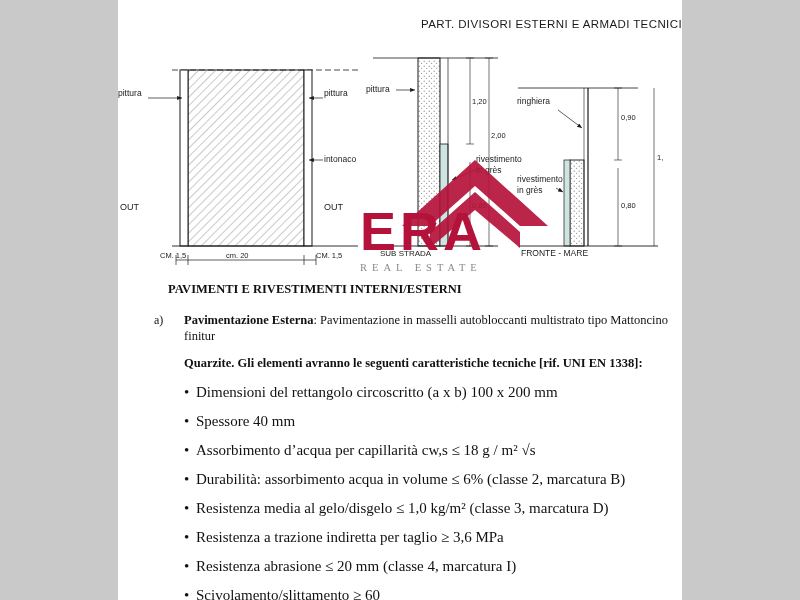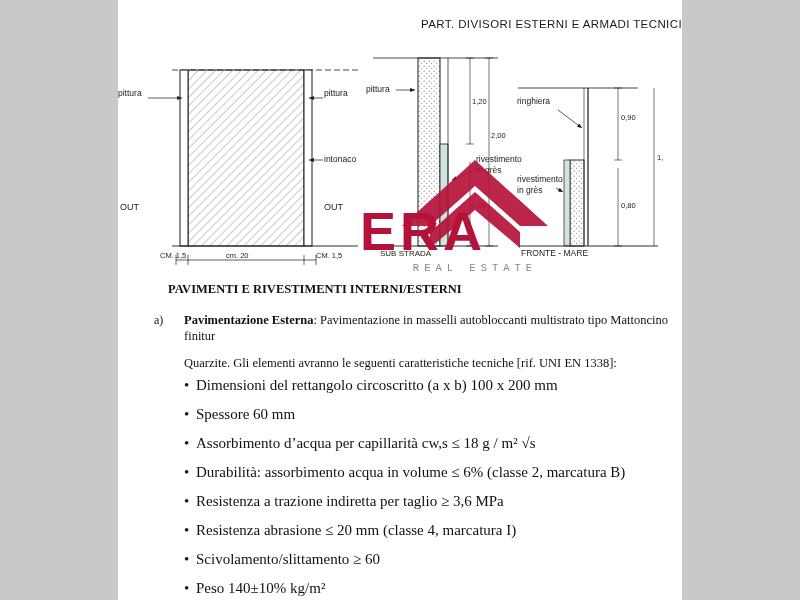--- a/index.html
+++ b/index.html
@@ -70,22 +70,21 @@
     font-size: 54px;
     letter-spacing: 4px;
     color: #b4123a;
     line-height: 1;
   }
   #watermark .era-sub {
     position: absolute;
     left: 0;
     top: 110px;
     width: 230px;
-    text-align: center;
-    font-family: Liberation Mono, monospace;
+    font-family: Liberation Serif, serif;
     font-size: 10.5px;
     letter-spacing: 5px;
     color: #8a8a8a;
   }
 
   
   #body-text {
     position: absolute;
     left: 36px;
     top: 282px;
@@ -115,22 +114,23 @@
   }
   .para-body {
     margin-left: 30px;
     display: block;
   }
   .para-body b { font-weight: bold; }
   .cont-line {
     margin-left: 30px;
     display: block;
     font-size: 12.5px;
-    margin-bottom: 4px;
+    margin-bottom: 11px;
     line-height: 1.25;
+    font-weight: bold;
   }
   ul.bullets {
     list-style: none;
     margin: 0;
     padding: 0;
     margin-left: 30px;
   }
   ul.bullets li {
     font-size: 15px;
     margin-bottom: 11px;
@@ -269,23 +269,24 @@
 
       <div class="para-row">
         <span class="para-marker">a)</span>
         <span class="para-body"><b>Pavimentazione Esterna</b><span>: Pavimentazione in masselli autobloccanti multistrato tipo Mattoncino finitur</span></span>
       </div>
 
       <span class="cont-line">Quarzite. Gli elementi avranno le seguenti caratteristiche tecniche [rif. UNI EN 1338]:</span>
 
       <ul class="bullets">
         <li>Dimensioni del rettangolo circoscritto (a x b) 100 x 200 mm</li>
-        <li>Spessore 60 mm</li>
+        <li>Spessore 40 mm</li>
         <li>Assorbimento d’acqua per capillarità cw,s ≤ 18 g / m² √s</li>
         <li>Durabilità: assorbimento acqua in volume ≤ 6% (classe 2, marcatura B)</li>
+        <li>Resistenza media al gelo/disgelo ≤ 1,0 kg/m² (classe 3, marcatura D)</li>
         <li>Resistenza a trazione indiretta per taglio ≥ 3,6 MPa</li>
         <li>Resistenza abrasione ≤ 20 mm (classe 4, marcatura I)</li>
         <li>Scivolamento/slittamento ≥ 60</li>
         <li>Peso 140±10% kg/m²</li>
 
       </ul>
 
     </div>
 
   </div>

